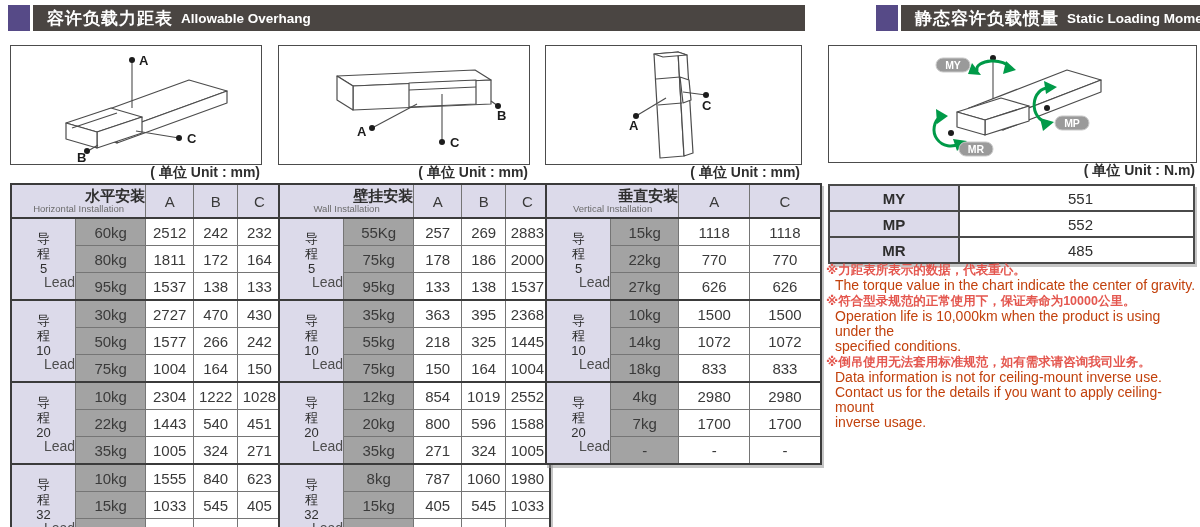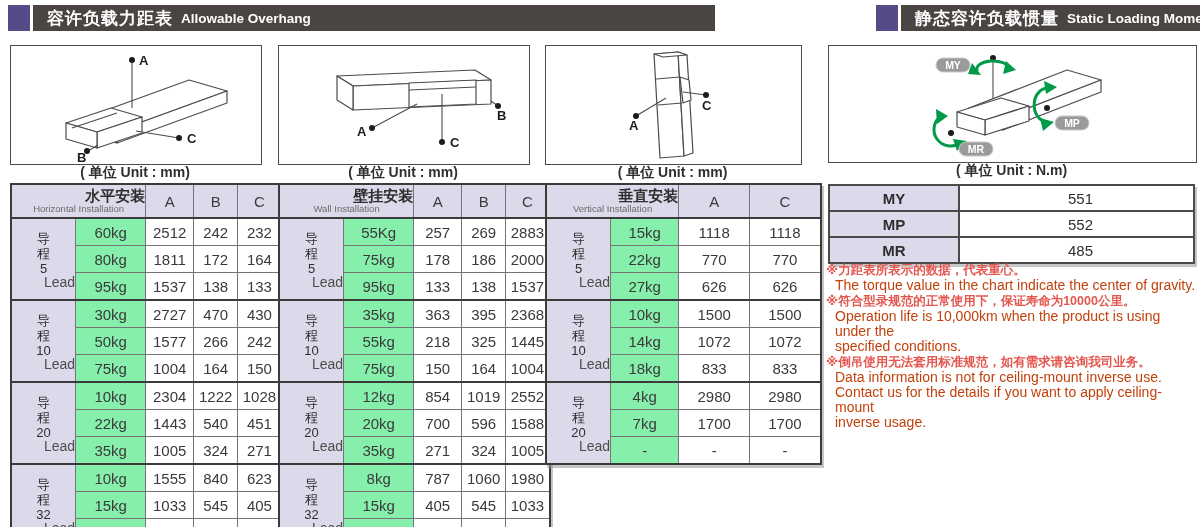--- a/index.html
+++ b/index.html
@@ -7,42 +7,42 @@
        font-family:"Liberation Sans","DejaVu Sans",sans-serif;color:#3c3c3c;}
   .page{position:absolute;inset:0;}
 
   
   .hbar{position:absolute;top:5px;height:26px;display:flex;}
   .hbar .sq{width:22px;background:#564a87;margin-right:3px;}
   .hbar .bartext{background:#4a4542;color:#fff;flex:1;display:flex;align-items:center;
                  padding-left:14px;gap:8px;white-space:nowrap;overflow:hidden;}
   .zh-title{font-size:17px;font-weight:bold;letter-spacing:1px;}
   .en-title{font-size:13.5px;font-weight:bold;}
-  #bar-left{left:8px;width:707px;}
+  #bar-left{left:8px;width:797px;}
   #bar-right{left:828px;width:372px;margin-left:48px;}
 
   
   .dbox{position:absolute;top:45px;height:118px;border:1px solid #4c4c4c;background:#fff;}
   #dbox1{left:10px;width:250px;}
   #dbox2{left:278px;width:250px;}
   #dbox3{left:545px;width:255px;}
   #dbox4{left:828px;width:367px;height:116px;}
   .dbox svg{display:block;}
   .lineart{fill:#ffffff;stroke:#4c4c4c;stroke-width:1.2;stroke-linejoin:round;}
   .thinline{stroke:#4c4c4c;stroke-width:1.1;fill:none;}
   .ptdot{fill:#1c1c1c;}
   .ptlabel{font-size:13px;font-weight:bold;fill:#1c1c1c;}
   .greenarrow{stroke:#009a48;stroke-width:3;fill:none;stroke-linecap:round;}
   .greenhead{fill:#009a48;stroke:none;}
   .badge{fill:#9a9a9a;stroke:#c9c9c9;stroke-width:1;}
   .badgetext{font-size:10.5px;font-weight:bold;fill:#ffffff;text-anchor:middle;}
 
   
   .unitlabel{position:absolute;font-size:14px;font-weight:bold;color:#2e2e2e;
-             text-align:center;top:164px;}
+             text-align:right;top:164px;}
   #unit1{left:10px;width:250px;}
   #unit2{left:278px;width:250px;}
   #unit3{left:545px;width:255px;}
   #unit4{left:828px;width:367px;top:162px;}
 
   
   .tblwrap{position:absolute;top:183px;}
   #t1{left:10px;} #t2{left:278px;} #t3{left:545px;}
   table.ohtable{border-collapse:collapse;table-layout:fixed;background:#fff;
                 border:2px solid #3b3b3b;box-shadow:2px 3px 0 rgba(150,150,150,.55);}
@@ -51,21 +51,21 @@
   .ohtable tr.hrow td{height:32px;border-bottom:2px solid #3b3b3b;}
   .ohtable tr.gtop td{border-top:2px solid #3b3b3b;}
   .hdrbg{background:#dcdaea;}
   .titlecell .t-zh{font-size:15px;font-weight:bold;color:#2e2e2e;line-height:15px;text-align:right;}
   .titlecell .t-en{font-size:9.5px;color:#6b6b6b;line-height:11px;}
   .colhdr{font-size:16px;background:#dcdaea;color:#2e2e2e;}
   .leadcell{background:#dcdaea;line-height:13px;}
   .lead-zh{font-size:13px;color:#2e2e2e;line-height:15px;}
   .lead-num{font-size:13px;color:#2e2e2e;line-height:15px;}
   .lead-en{font-size:14px;color:#4d4d4d;line-height:12px;margin-left:32px;}
-  .loadcell{background:#86efac;}
+  .loadcell{background:#a3a3a3;}
   .valcell{background:#ffffff;}
 
   
   .mtablewrap{position:absolute;left:828px;top:184px;width:367px;}
   table.mtable{border-collapse:collapse;table-layout:fixed;width:367px;
                border:2px solid #3b3b3b;box-shadow:2px 3px 0 rgba(150,150,150,.55);}
   .mtable td{border:2px solid #4a4a4a;height:24px;padding:0;text-align:center;
              font-size:15px;color:#2e2e2e;}
   .mtable td.mlabel{background:#dcdaea;font-weight:bold;width:128px;}
   .mtable td.mval{background:#fff;padding-left:8px;}
@@ -381,21 +381,21 @@
               <div class="lead-num">20</div>
               <div class="lead-en">Lead</div>
             </td>
             <td class="loadcell">12kg</td>
             <td class="valcell">854</td>
             <td class="valcell">1019</td>
             <td class="valcell">2552</td>
           </tr>
           <tr>
             <td class="loadcell">20kg</td>
-            <td class="valcell">700</td>
+            <td class="valcell">800</td>
             <td class="valcell">596</td>
             <td class="valcell">1588</td>
           </tr>
           <tr>
             <td class="loadcell">35kg</td>
             <td class="valcell">271</td>
             <td class="valcell">324</td>
             <td class="valcell">1005</td>
           </tr>
           <tr class="gtop">

